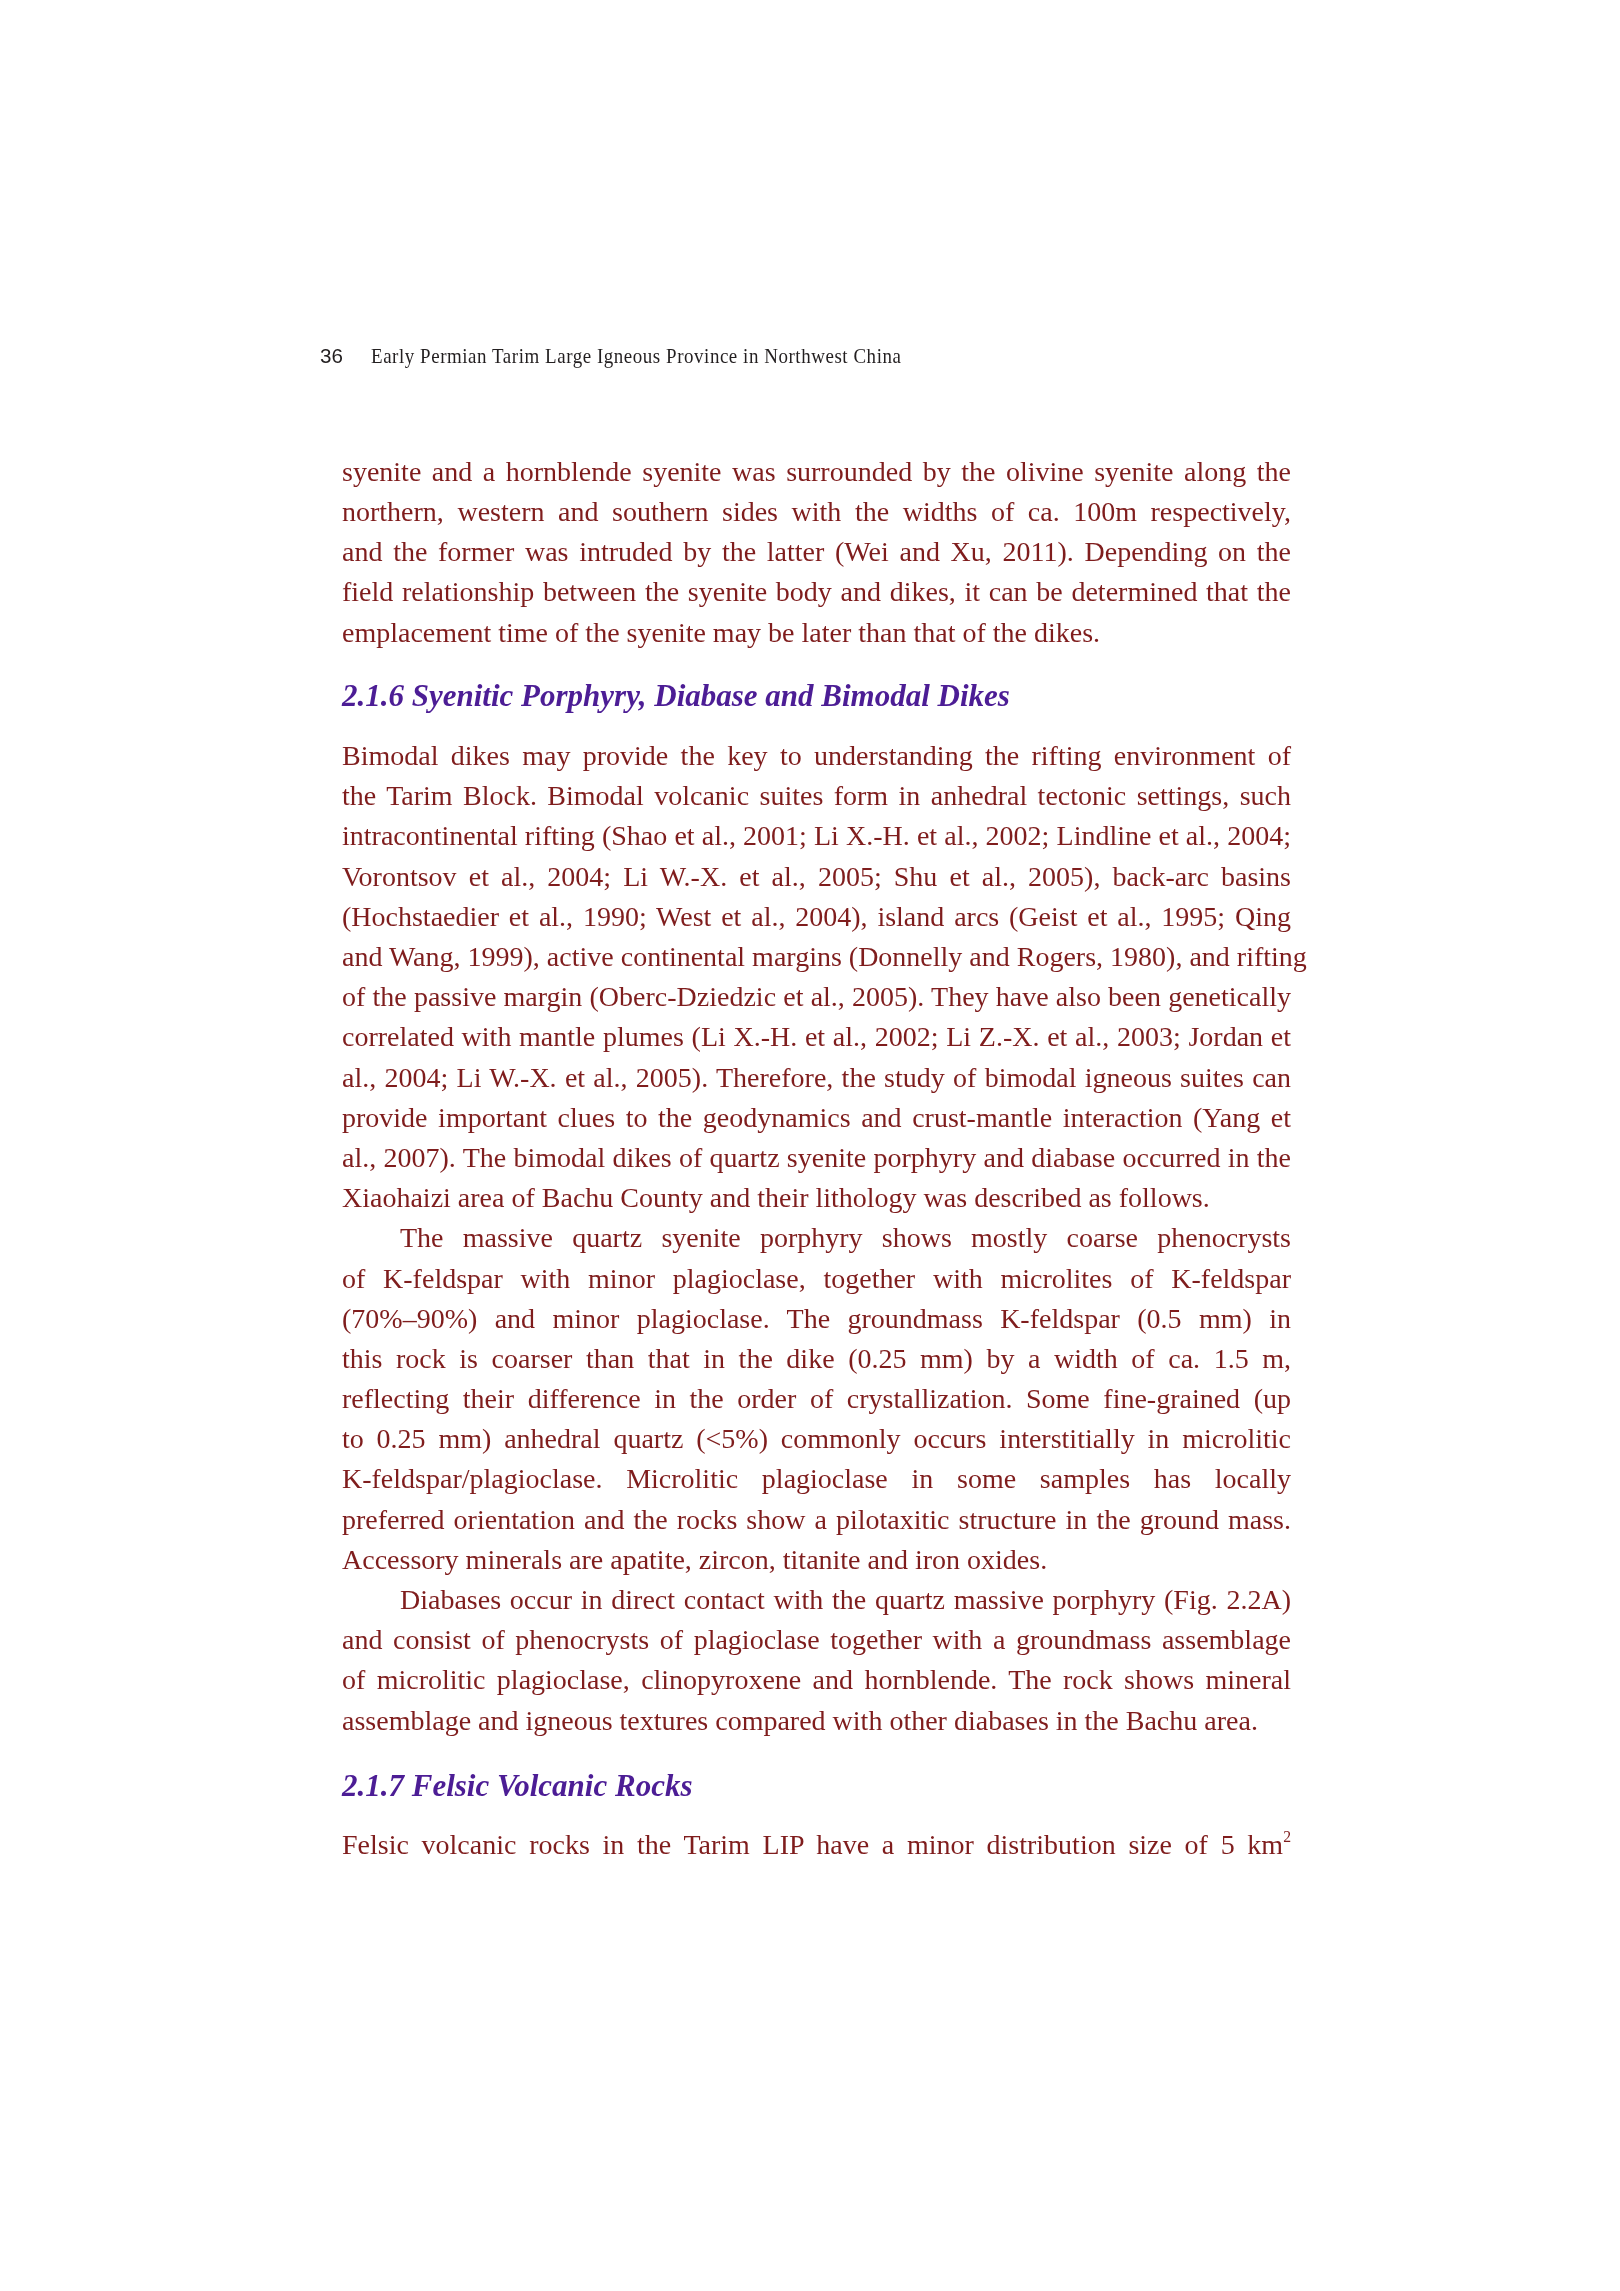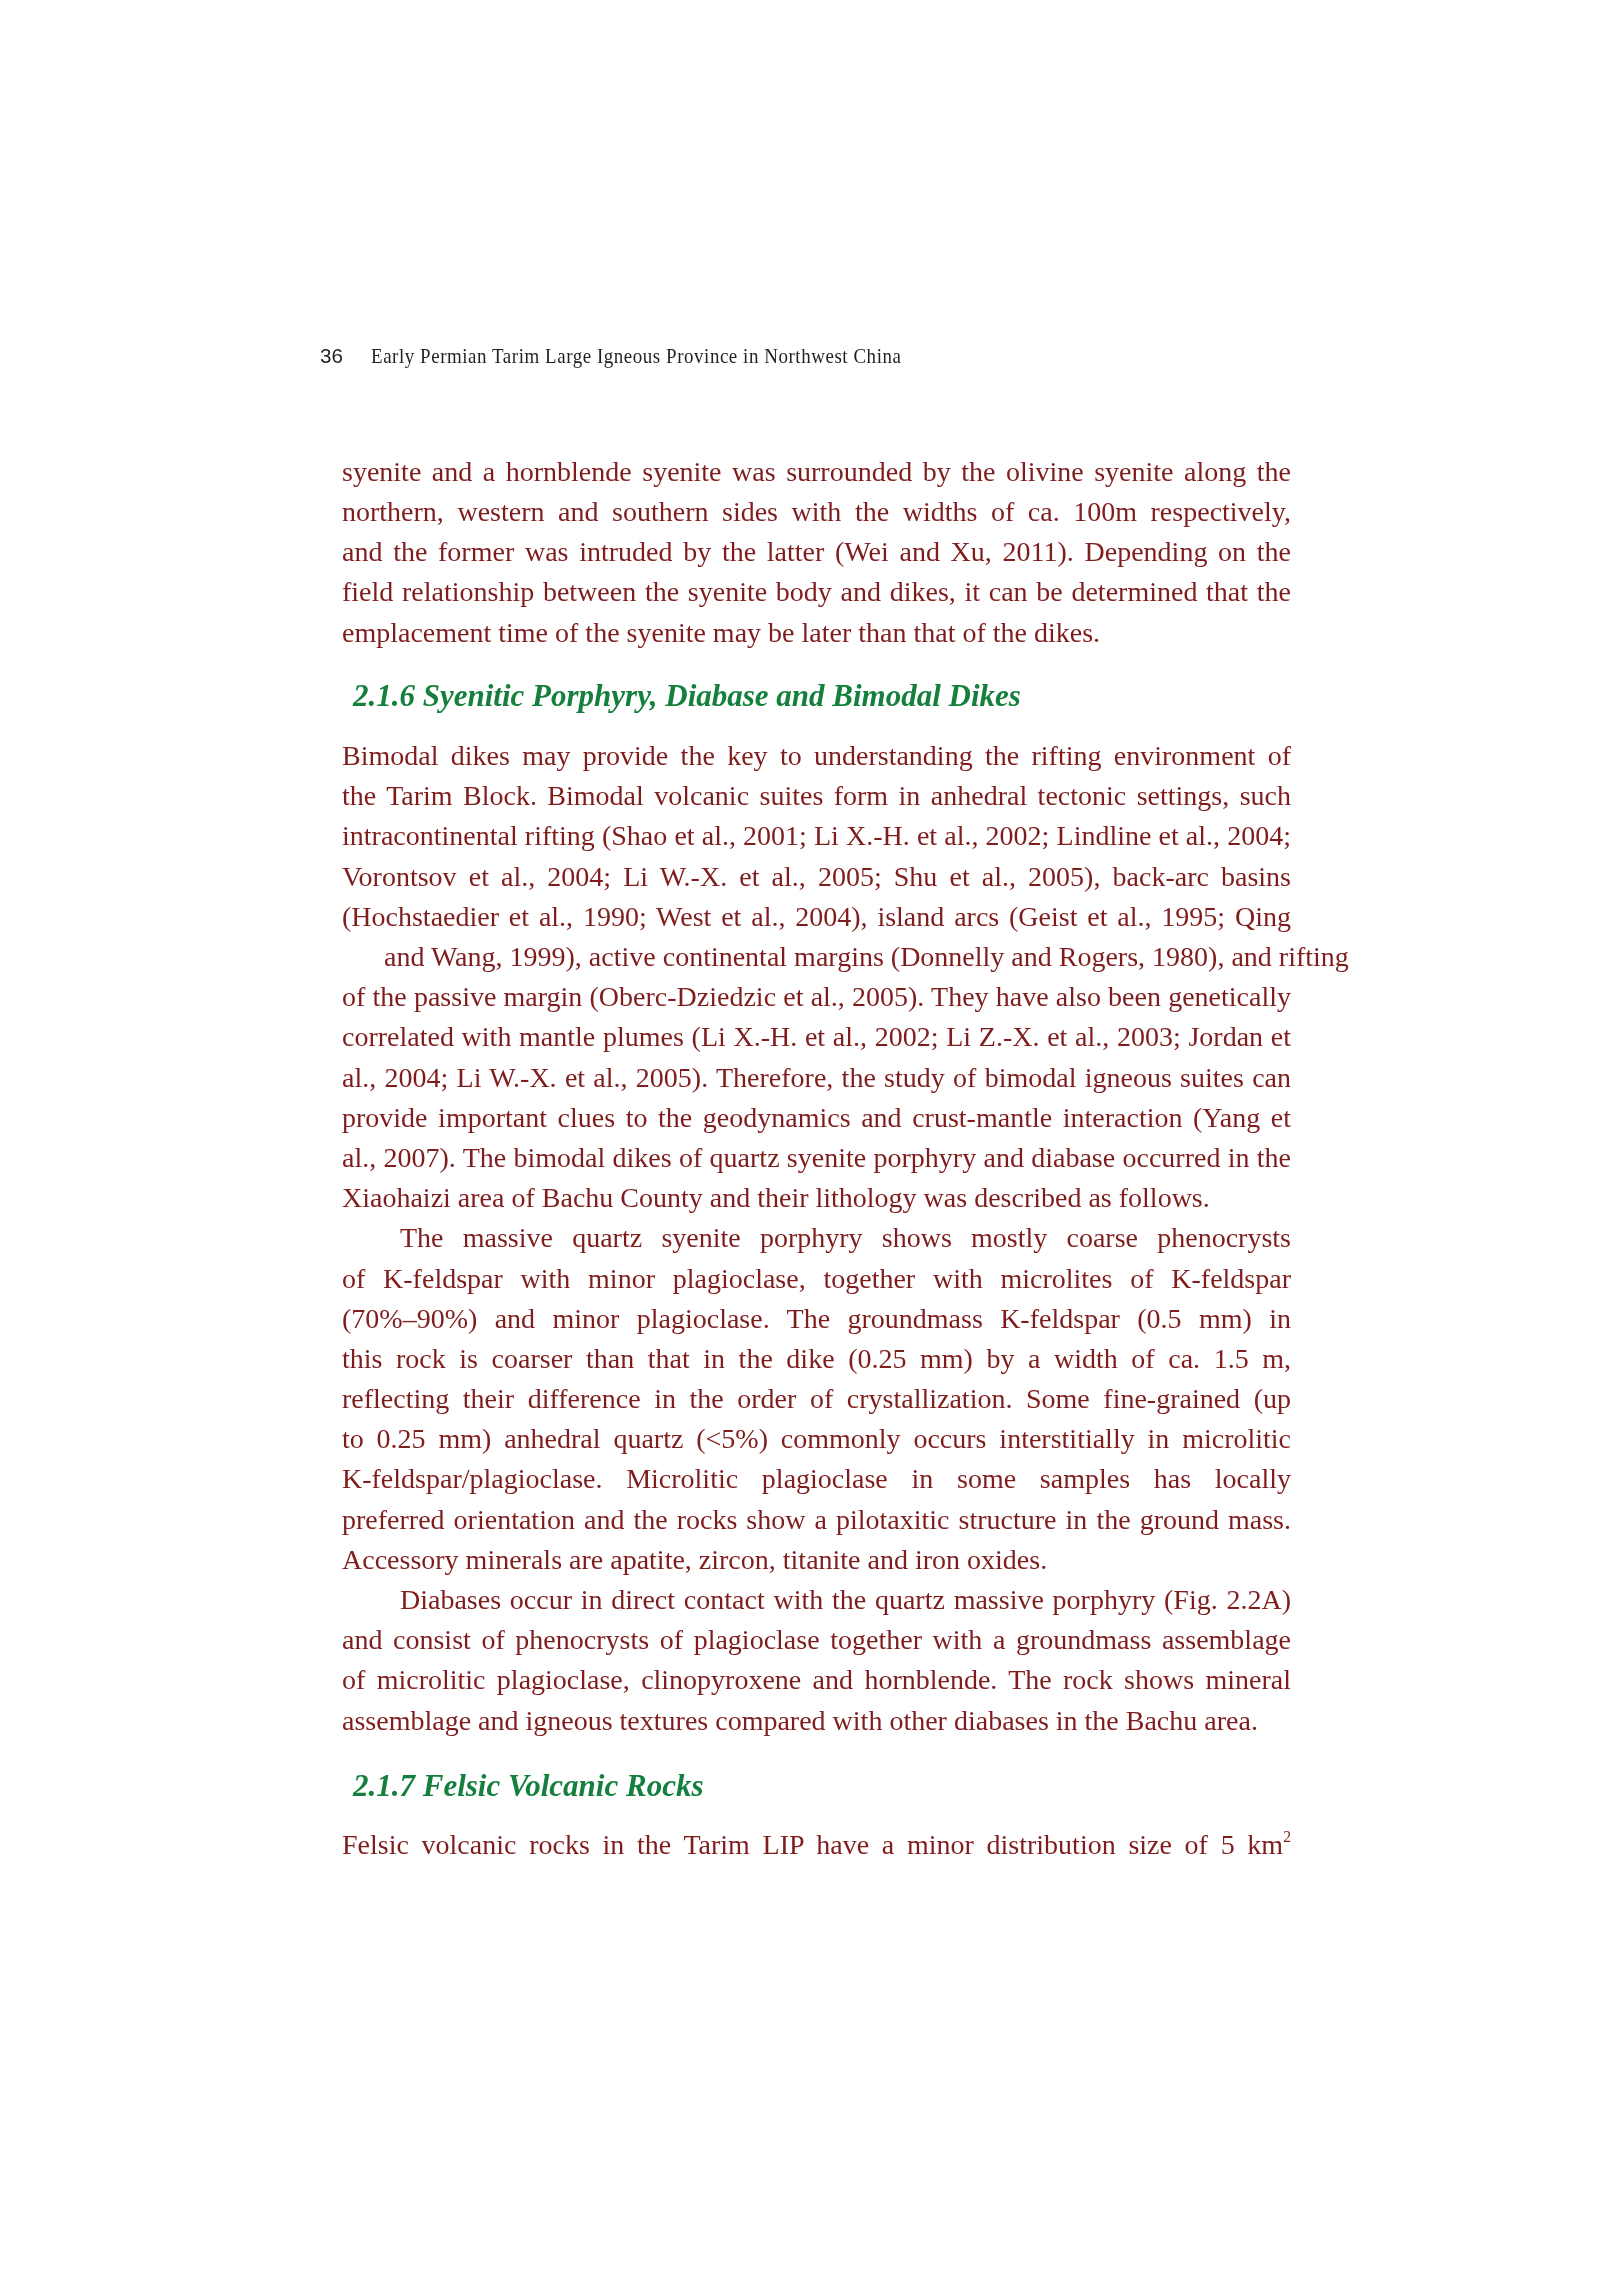--- a/index.html
+++ b/index.html
@@ -64,28 +64,28 @@
     }
     .line.last {
       text-align-last: left;
     }
     .line.indent {
       padding-left: 58px;
       width: 891px;
     }
     .heading {
       position: absolute;
-      left: 11px;
+      left: 0;
       font-family: "Liberation Serif", serif;
       font-weight: bold;
       font-style: italic;
       font-size: 31px;
       line-height: 43px;
       white-space: nowrap;
-      color: #15803d;
+      color: #4c1d95;
     }
     sup {
       font-size: 15.7px;
       line-height: 0;
       vertical-align: 11.8px;
     }
   </style>
 </head>
 <body>
 
@@ -106,21 +106,21 @@
     </div>
 
     <div class="heading" style="top:674px;">2.1.6 Syenitic Porphyry, Diabase and Bimodal Dikes</div>
 
     <div>
       <div class="line" style="top:736px;">Bimodal dikes may provide the key to understanding the rifting environment of</div>
       <div class="line" style="top:776px;">the Tarim Block. Bimodal volcanic suites form in anhedral tectonic settings, such</div>
       <div class="line" style="top:816px;">intracontinental rifting (Shao et al., 2001; Li X.-H. et al., 2002; Lindline et al., 2004;</div>
       <div class="line" style="top:857px;">Vorontsov et al., 2004; Li W.-X. et al., 2005; Shu et al., 2005), back-arc basins</div>
       <div class="line" style="top:897px;">(Hochstaedier et al., 1990; West et al., 2004), island arcs (Geist et al., 1995; Qing</div>
-      <div class="line" style="top:937px;margin-left:42px;">and Wang, 1999), active continental margins (Donnelly and Rogers, 1980), and rifting</div>
+      <div class="line" style="top:937px;">and Wang, 1999), active continental margins (Donnelly and Rogers, 1980), and rifting</div>
       <div class="line" style="top:977px;">of the passive margin (Oberc-Dziedzic et al., 2005). They have also been genetically</div>
       <div class="line" style="top:1017px;">correlated with mantle plumes (Li X.-H. et al., 2002; Li Z.-X. et al., 2003; Jordan et</div>
       <div class="line" style="top:1058px;">al., 2004; Li W.-X. et al., 2005). Therefore, the study of bimodal igneous suites can</div>
       <div class="line" style="top:1098px;">provide important clues to the geodynamics and crust-mantle interaction (Yang et</div>
       <div class="line" style="top:1138px;">al., 2007). The bimodal dikes of quartz syenite porphyry and diabase occurred in the</div>
       <div class="line last" style="top:1178px;">Xiaohaizi area of Bachu County and their lithology was described as follows.</div>
     </div>
 
     <div>
       <div class="line indent" style="top:1218px;">The massive quartz syenite porphyry shows mostly coarse phenocrysts</div>

